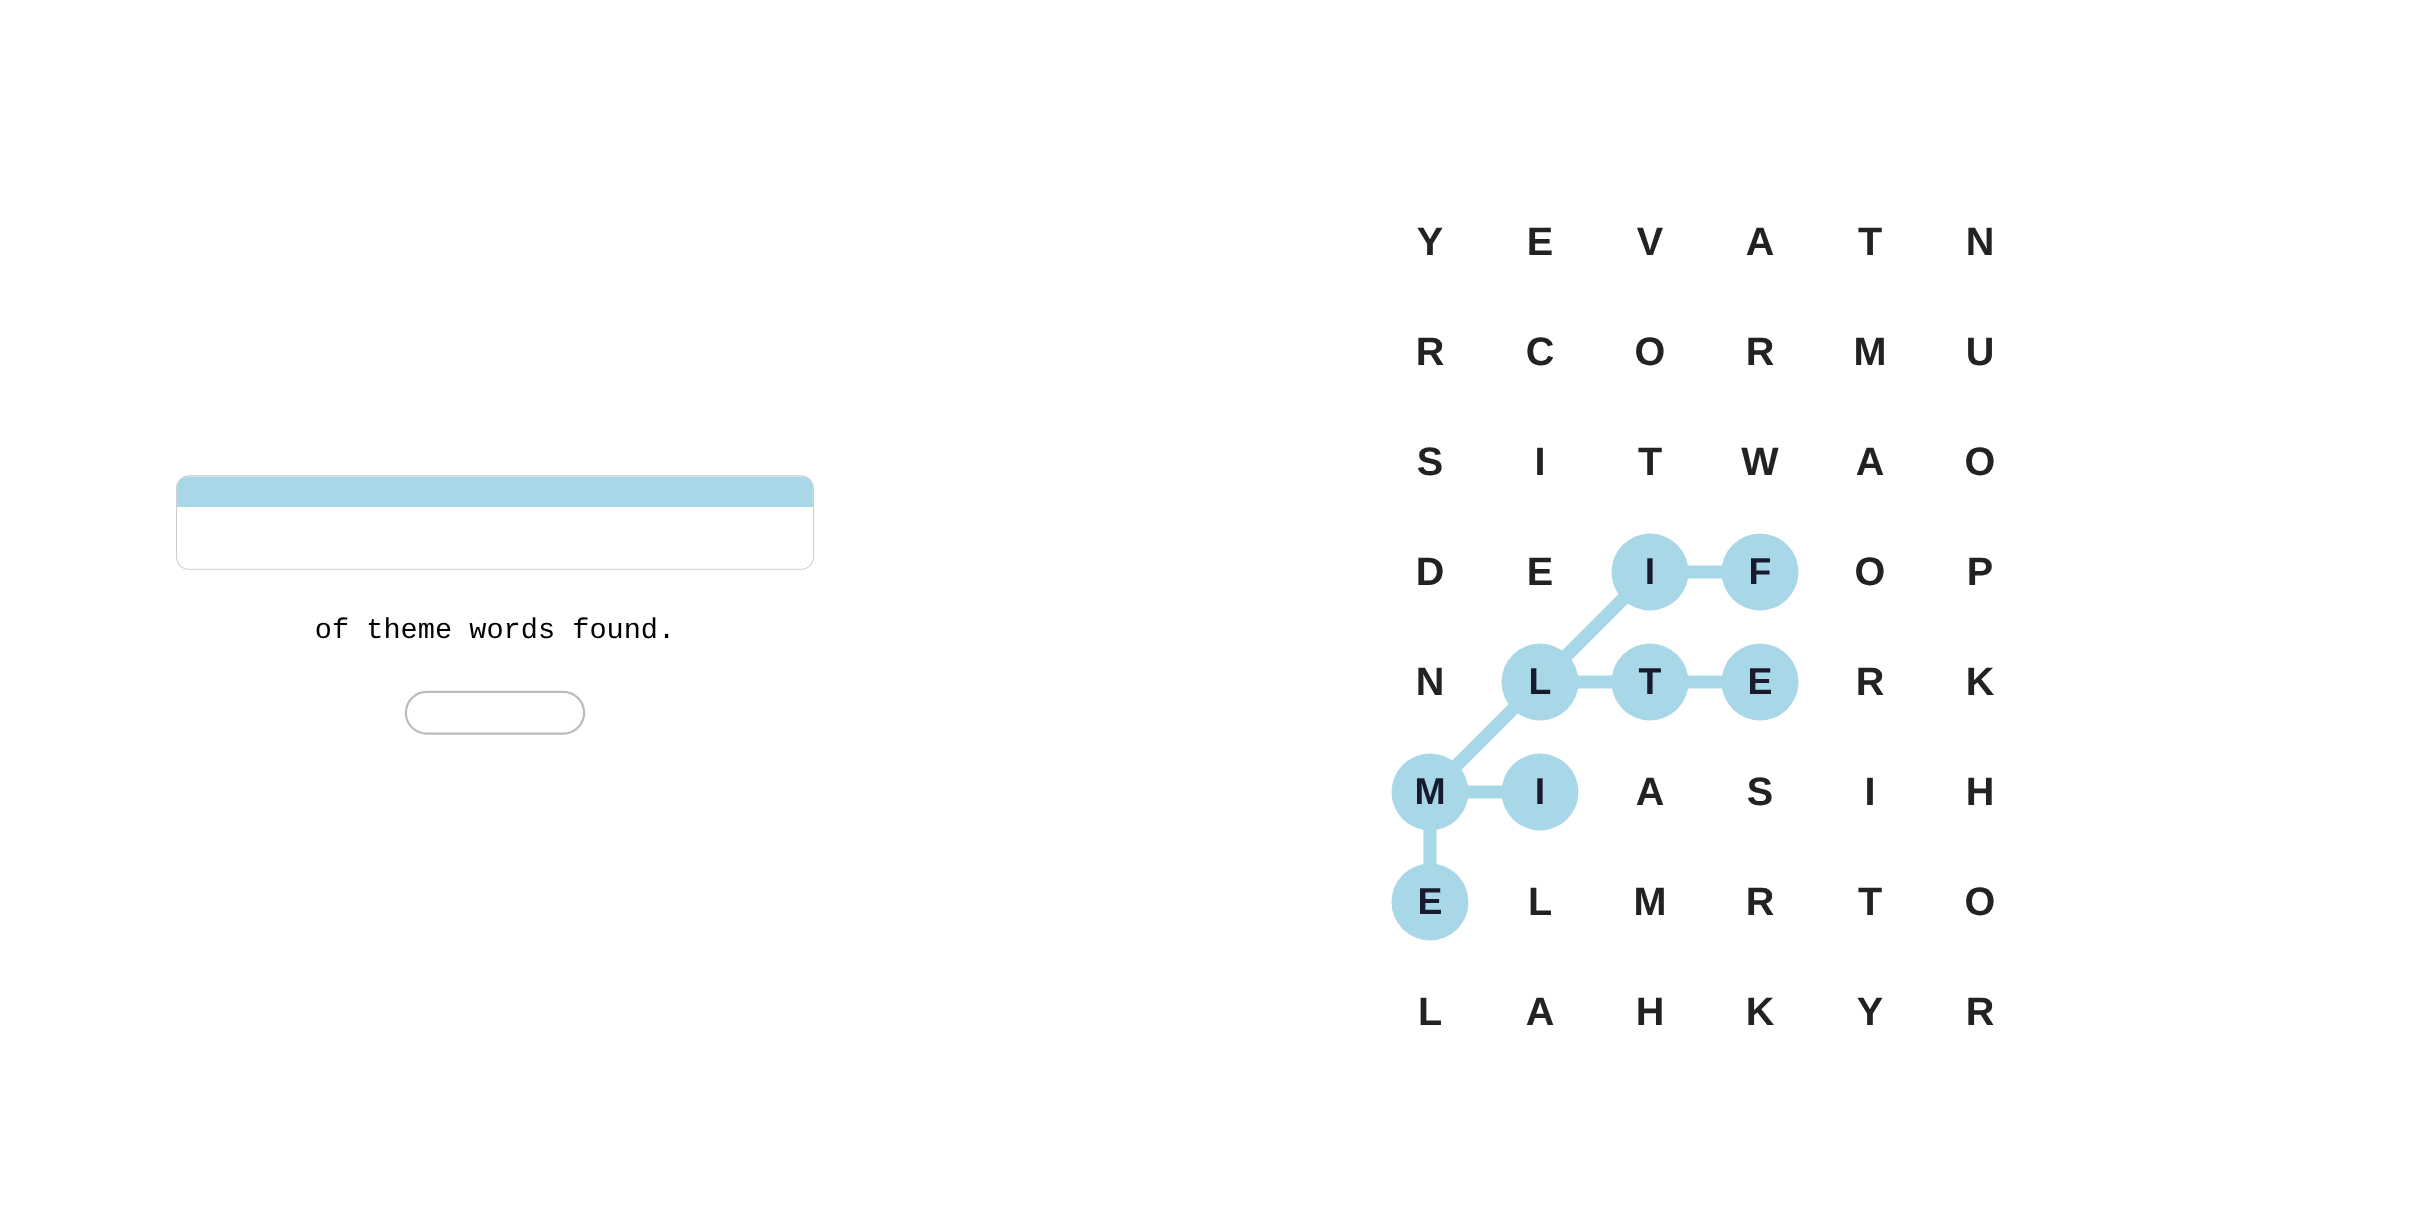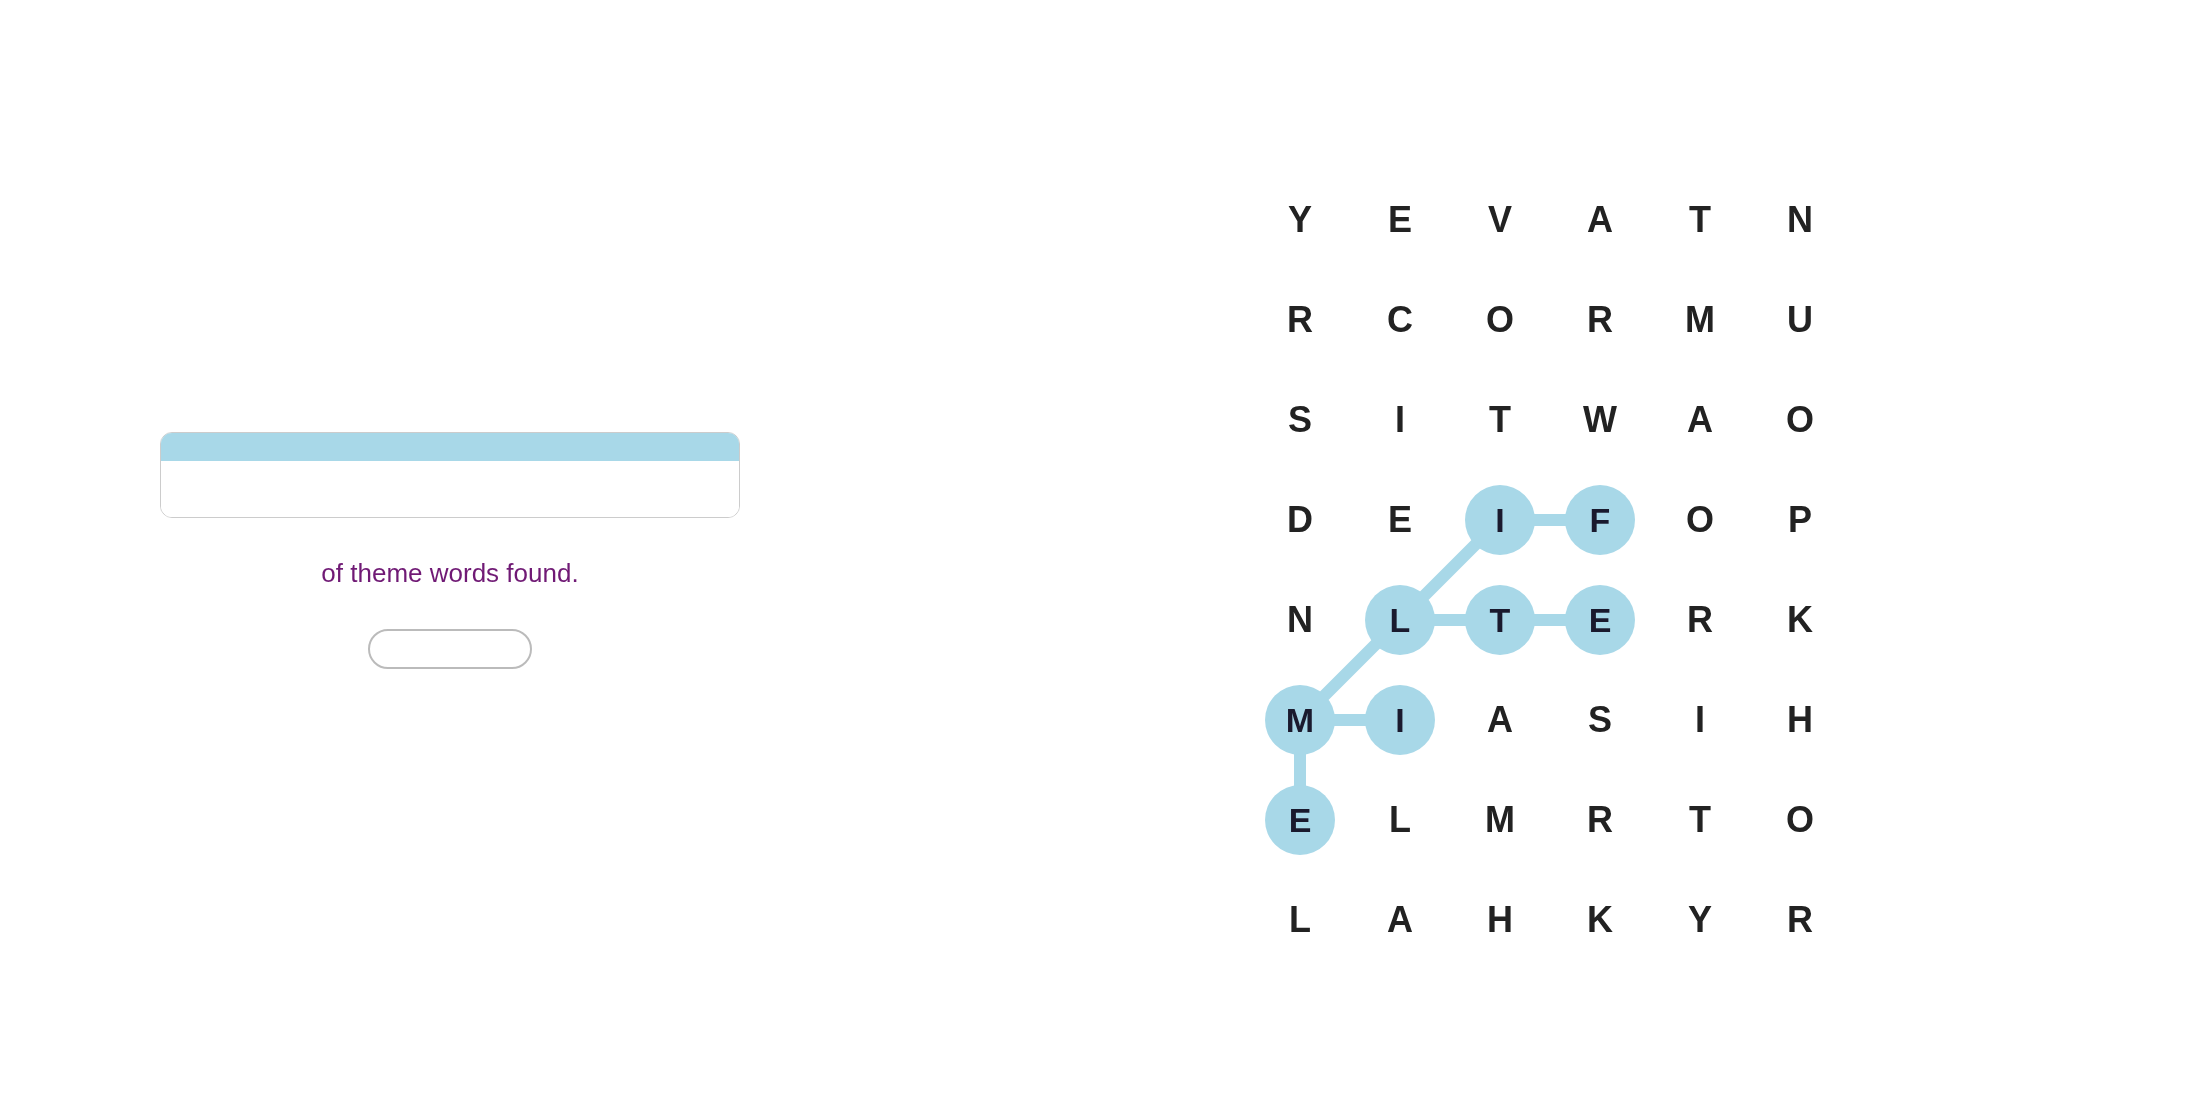--- a/index.html
+++ b/index.html
@@ -48,22 +48,22 @@
       text-align: center;
       padding: 28px 20px;
       font-size: 38px;
       font-weight: bold;
       color: #111;
       font-family: Georgia, serif;
     }
 
     .found-text {
       font-size: 26px;
-      color: #701a75;
-      font-family: Liberation Sans, sans-serif;
+      color: #000000;
+      font-family: Liberation Mono, monospace;
     }
 
     .found-text strong {
       font-weight: bold;
       color: #111;
     }
 
     .hint-button {
       border: 2px solid #bbb;
       border-radius: 40px;

